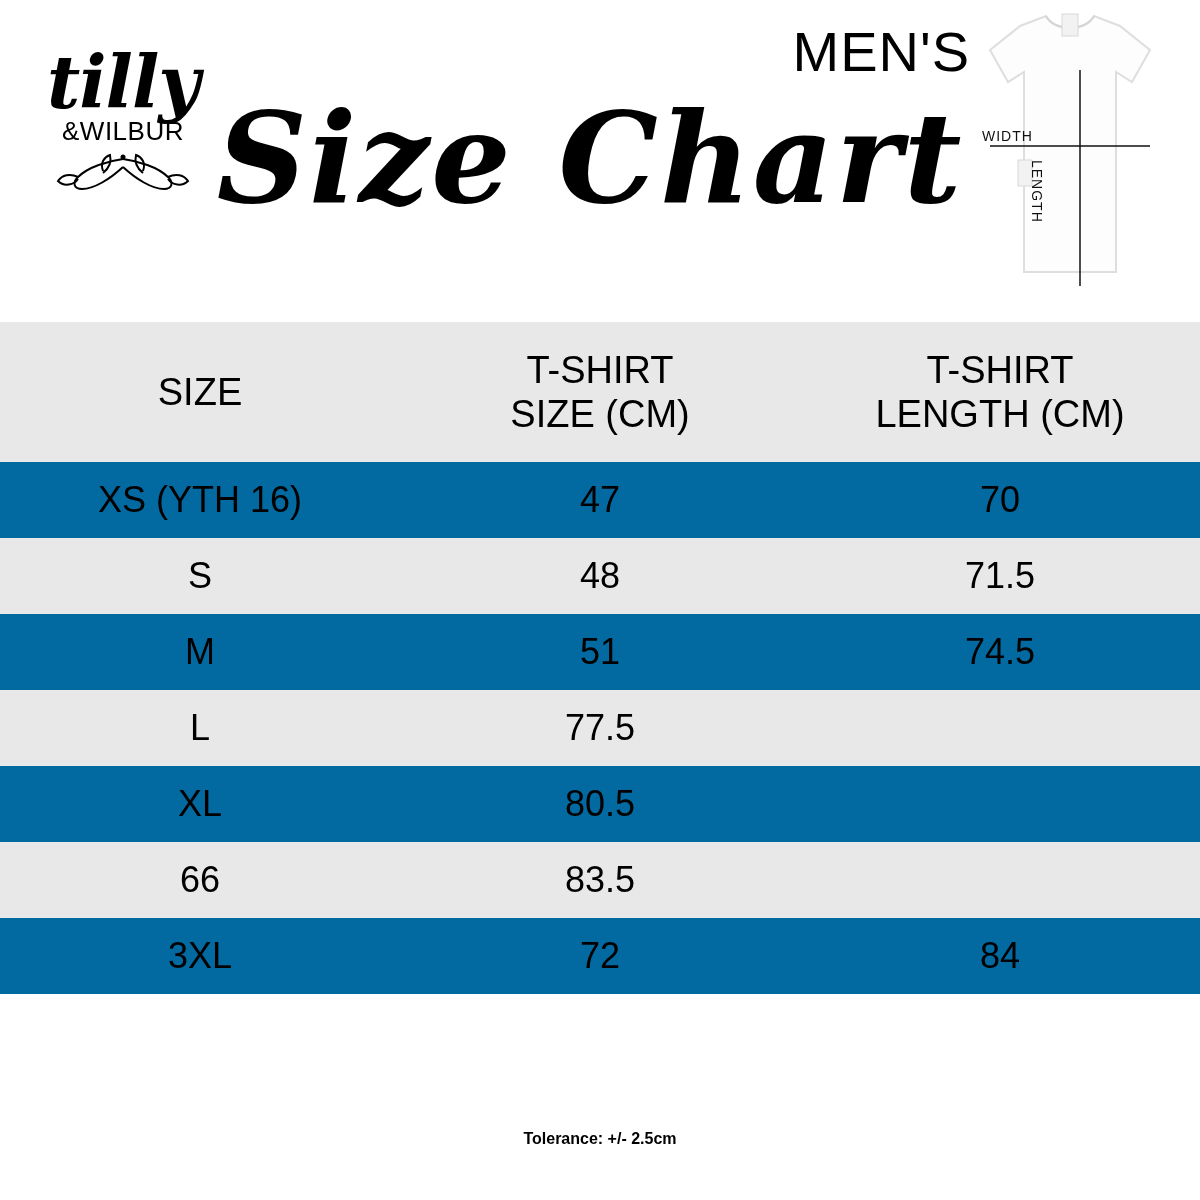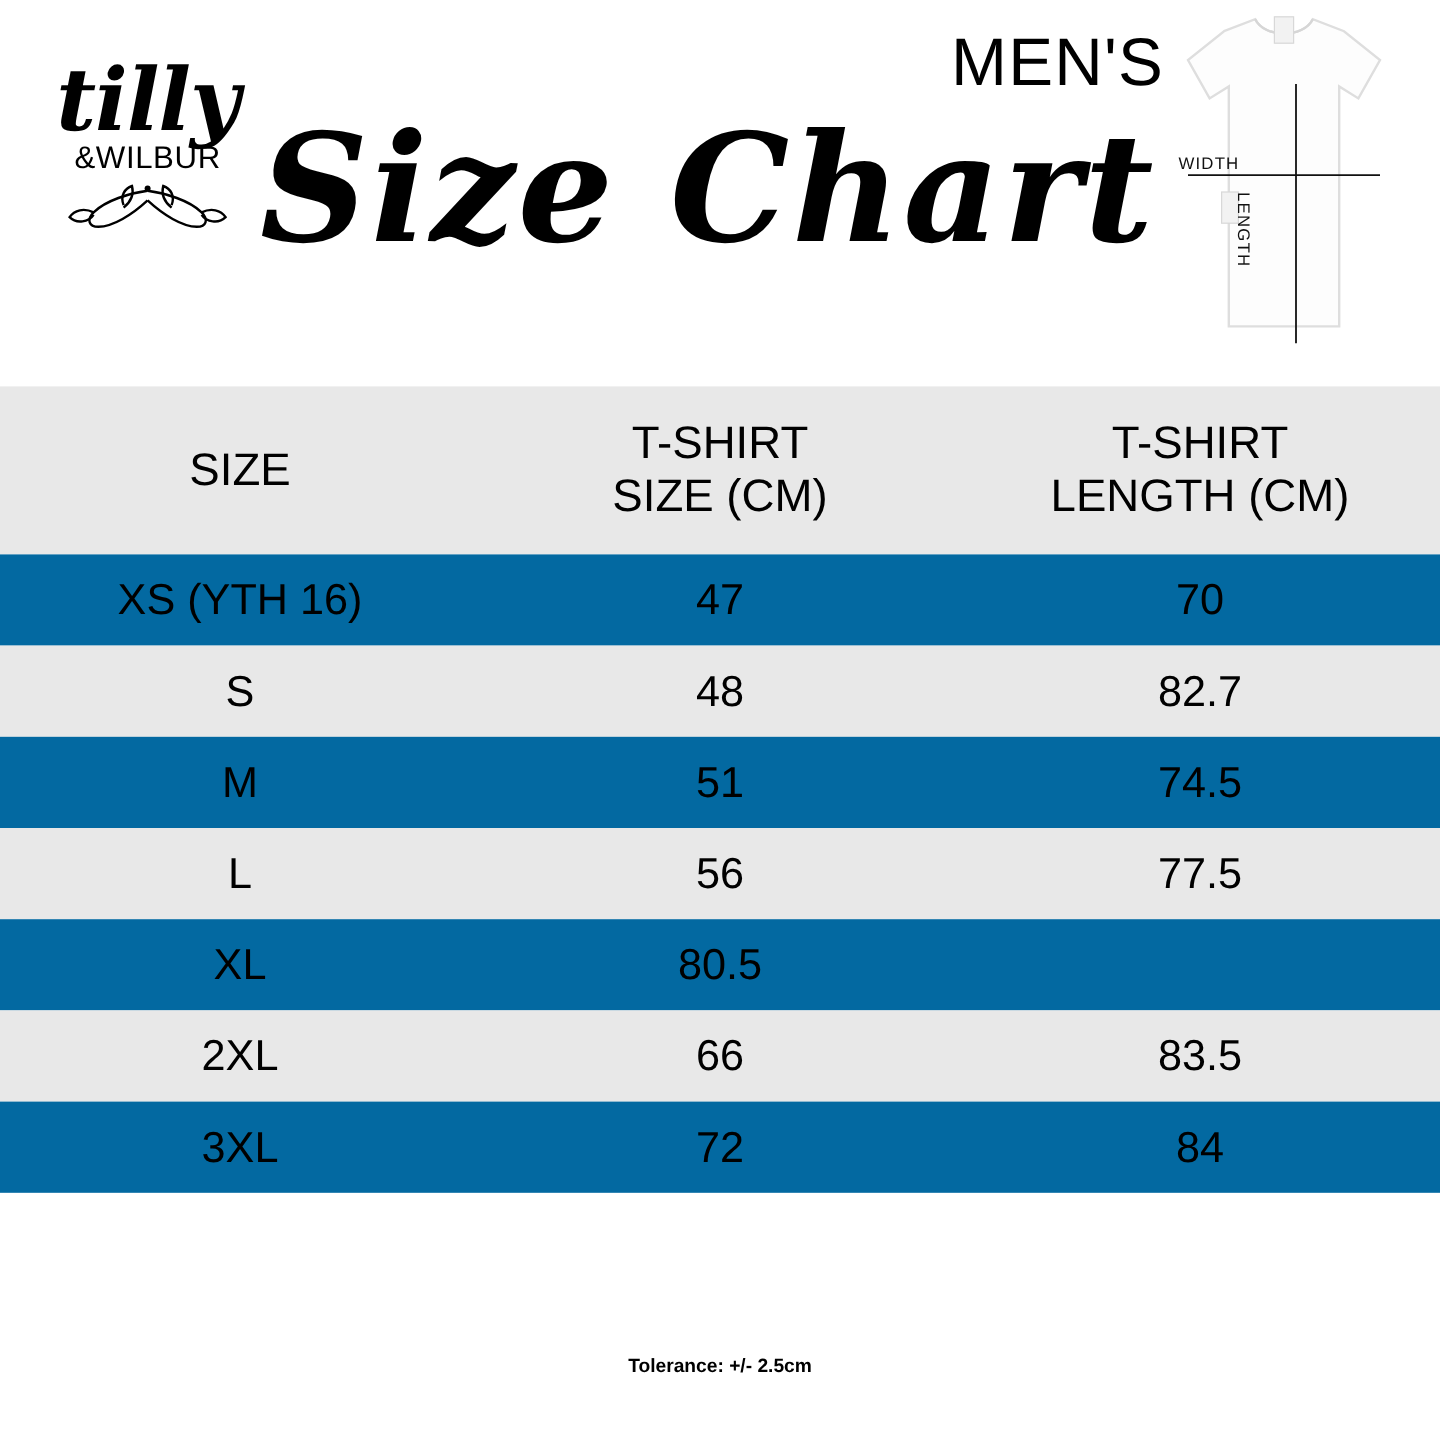--- a/index.html
+++ b/index.html
@@ -207,42 +207,40 @@
 
   <div class="row plain data-row">
     <div class="cell c-size">XS (YTH 16)</div>
     <div class="cell c-width">47</div>
     <div class="cell c-length">70</div>
   </div>
 
   <div class="row shaded data-row">
     <div class="cell c-size">S</div>
     <div class="cell c-width">48</div>
-    <div class="cell c-length">82.7</div>
+    <div class="cell c-length">71.5</div>
   </div>
 
   <div class="row plain data-row">
     <div class="cell c-size">M</div>
     <div class="cell c-width">51</div>
     <div class="cell c-length">74.5</div>
   </div>
 
   <div class="row shaded data-row">
     <div class="cell c-size">L</div>
-    <div class="cell c-width">56</div>
     <div class="cell c-length">77.5</div>
   </div>
 
   <div class="row plain data-row">
     <div class="cell c-size">XL</div>
     <div class="cell c-length">80.5</div>
   </div>
 
   <div class="row shaded data-row">
-    <div class="cell c-size">2XL</div>
     <div class="cell c-width">66</div>
     <div class="cell c-length">83.5</div>
   </div>
 
   <div class="row plain data-row">
     <div class="cell c-size">3XL</div>
     <div class="cell c-width">72</div>
     <div class="cell c-length">84</div>
   </div>
 

